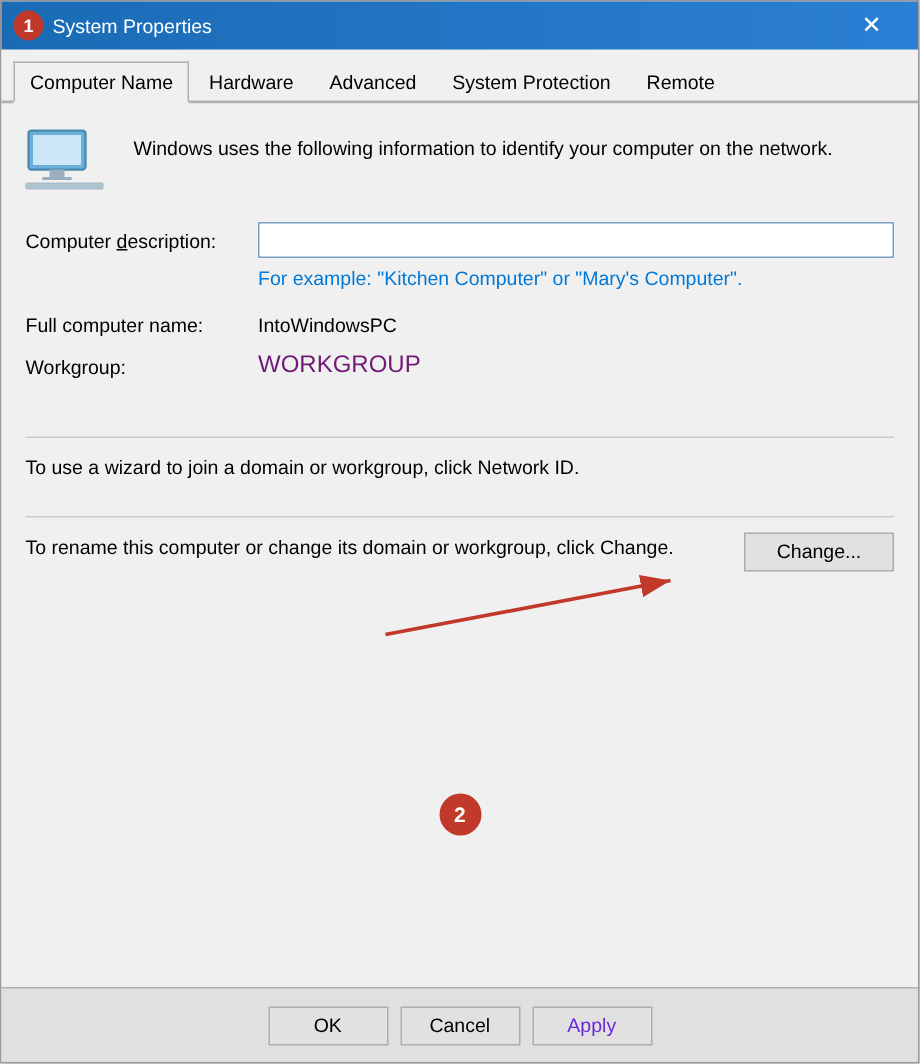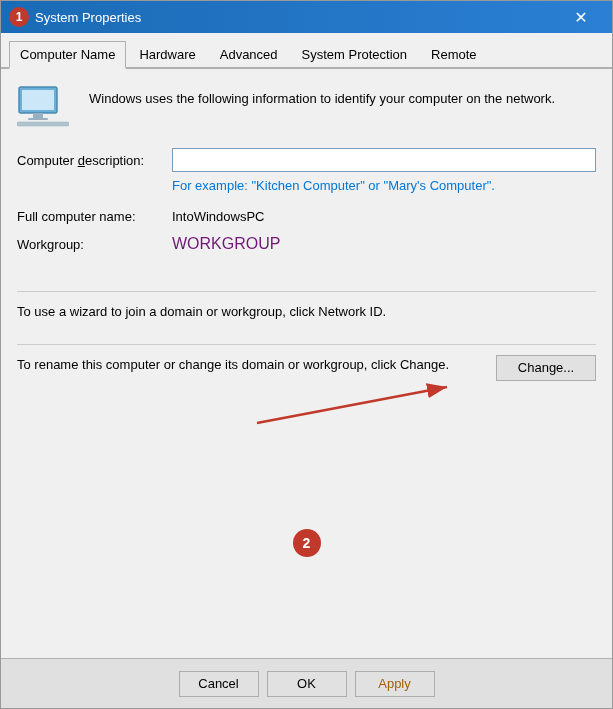--- a/index.html
+++ b/index.html
@@ -242,21 +242,21 @@
     .footer-button {
       min-width: 80px;
       height: 26px;
       background: #e1e1e1;
       border: 1px solid #adadad;
       cursor: pointer;
       font-size: 13px;
       padding: 2px 16px;
     }
     .footer-button.disabled {
-      color: #a16207;
+      color: #6d28d9;
       cursor: default;
     }
   </style>
 </head>
 <body>
 
 <div class="window">
 
   <div class="title-bar">
     <div class="title-badge">1</div>
@@ -336,18 +336,18 @@
       <button class="action-button" style="margin-top:0;">Change...</button>
     </div>
 
     <div style="flex:1; display:flex; align-items:center; justify-content:center; position:relative;">
       <div class="badge-2">2</div>
     </div>
 
   </div>
 
   <div class="footer">
+    <button class="footer-button">OK</button>
     <button class="footer-button">Cancel</button>
-    <button class="footer-button">OK</button>
     <button class="footer-button disabled">Apply</button>
   </div>
 
 </div>
 
 </body></html>

